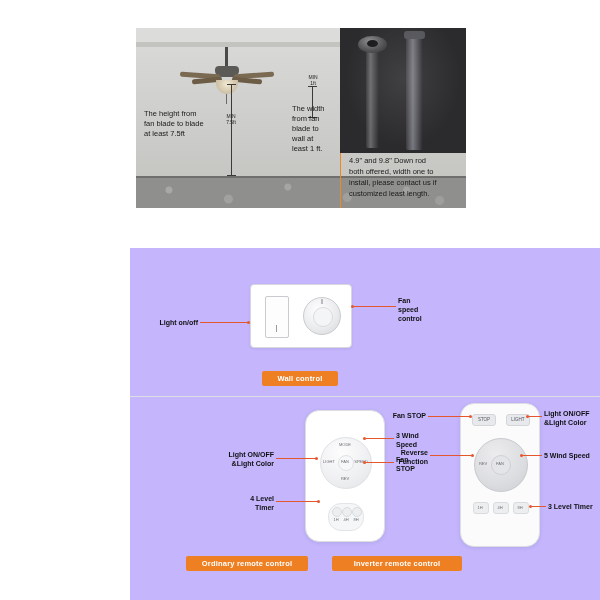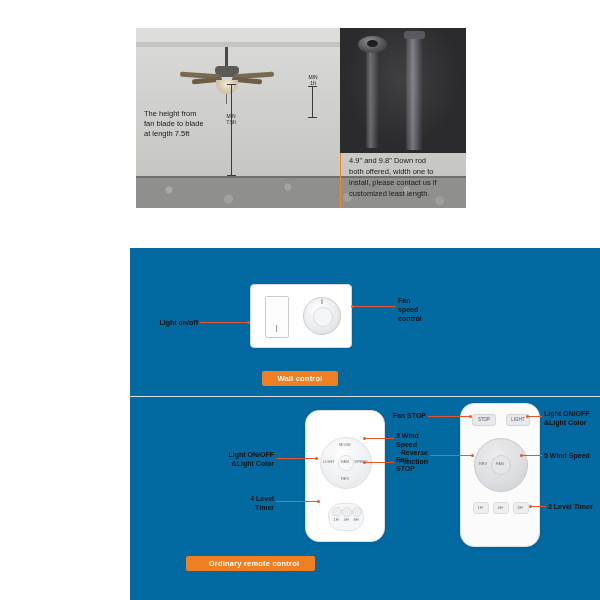--- a/index.html
+++ b/index.html
@@ -200,21 +200,21 @@
     font-size: 7.5px;
     line-height: 11px;
     color: #1a1a1a;
   }
 
   
   .bottom-panel {
     position: absolute;
     left: 130px; top: 248px;
     width: 470px; height: 352px;
-    background: #0369a1;
+    background: #c4b5fd;
   }
   .bp-divider {
     position: absolute;
     left: 0; top: 148px;
     width: 470px; height: 1px;
     background: #dcdee1;
   }
 
   
   .wall-plate {
@@ -396,23 +396,30 @@
         <span>MIN</span><br>
         <span>1ft</span>
       </div>
 
       <div class="vline-orange" style="left:204px; top:0px; height:180px;"></div>
     </div>
 
     <div class="callout-text" style="left:144px; top:109px; width:86px; text-align:left;">
       <span>The height from</span><br>
       <span>fan blade to blade</span><br>
-      <span>at length 7.5ft</span>
-    </div>
-
+      <span>at least 7.5ft</span>
+    </div>
+
+    <div class="callout-text" style="left:292px; top:104px; width:48px; text-align:left;">
+      <span>The width</span><br>
+      <span>from fan</span><br>
+      <span>blade to</span><br>
+      <span>wall at</span><br>
+      <span>least 1 ft.</span>
+    </div>
 
     <div class="rod-photo">
       <div class="rod-a"></div>
       <div class="rod-a-top"></div>
       <div class="rod-a-hole"></div>
       <div class="rod-b"></div>
       <div class="rod-b-cap"></div>
       <div class="rod-photo-glow"></div>
     </div>
 
@@ -490,21 +497,21 @@
       <span>STOP</span>
     </div>
 
     <div class="lead" style="left:146px; top:253px; width:42px;"></div>
     <div class="dot" style="left:187px; top:251.5px;"></div>
     <div class="label-txt" style="left:80px; top:246px; width:64px; text-align:right;">
       <span>4 Level</span><br>
       <span>Timer</span>
     </div>
 
-    <div class="tag" style="left:56px; top:308px; width:122px;padding-left:7px;">Ordinary remote control</div>
+    <div class="tag" style="left:56px; top:308px; width:122px;">Ordinary remote control</div>
 
     <div class="remote remote-b">
       <div class="pill" style="left:11px; top:10px; width:22px; height:10px;">STOP</div>
       <div class="pill" style="left:45px; top:10px; width:22px; height:10px;">LIGHT</div>
 
       <div class="pad pad-b"></div>
       <div class="pad-center pad-b-center"></div>
       <div class="mini-txt" style="left:30px; top:57px; width:18px;">FAN</div>
       <div class="mini-txt" style="left:15px; top:57px; width:14px;">REV</div>
 
@@ -535,15 +542,16 @@
     </div>
 
     <div class="lead" style="left:392px; top:207px; width:20px;"></div>
     <div class="dot" style="left:390px; top:205.5px;"></div>
     <div class="label-txt" style="left:414px; top:203px; width:62px; text-align:left;">5 Wind Speed</div>
 
     <div class="lead" style="left:402px; top:258px; width:14px;"></div>
     <div class="dot" style="left:399px; top:256.5px;"></div>
     <div class="label-txt" style="left:418px; top:254px; width:60px; text-align:left;">3 Level Timer</div>
 
+    <div class="tag" style="left:202px; top:308px; width:130px;">Inverter remote control</div>
   </div>
 
 </div>
 
 </body></html>

